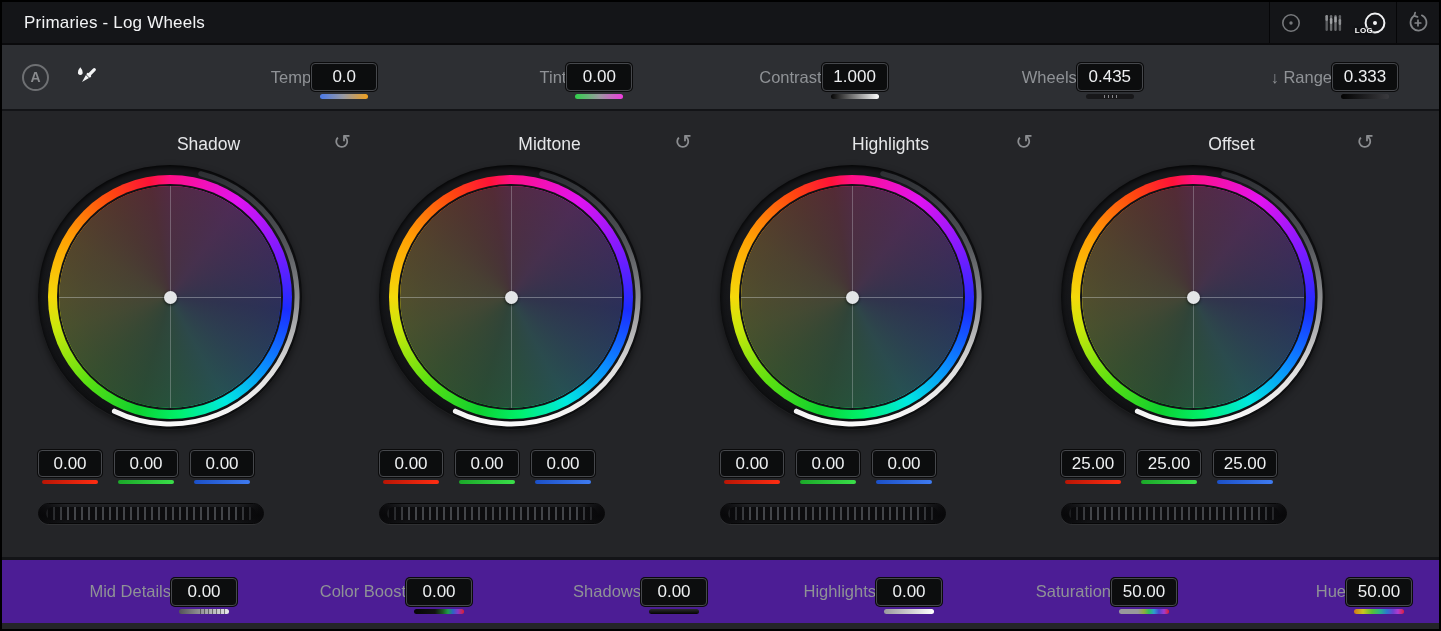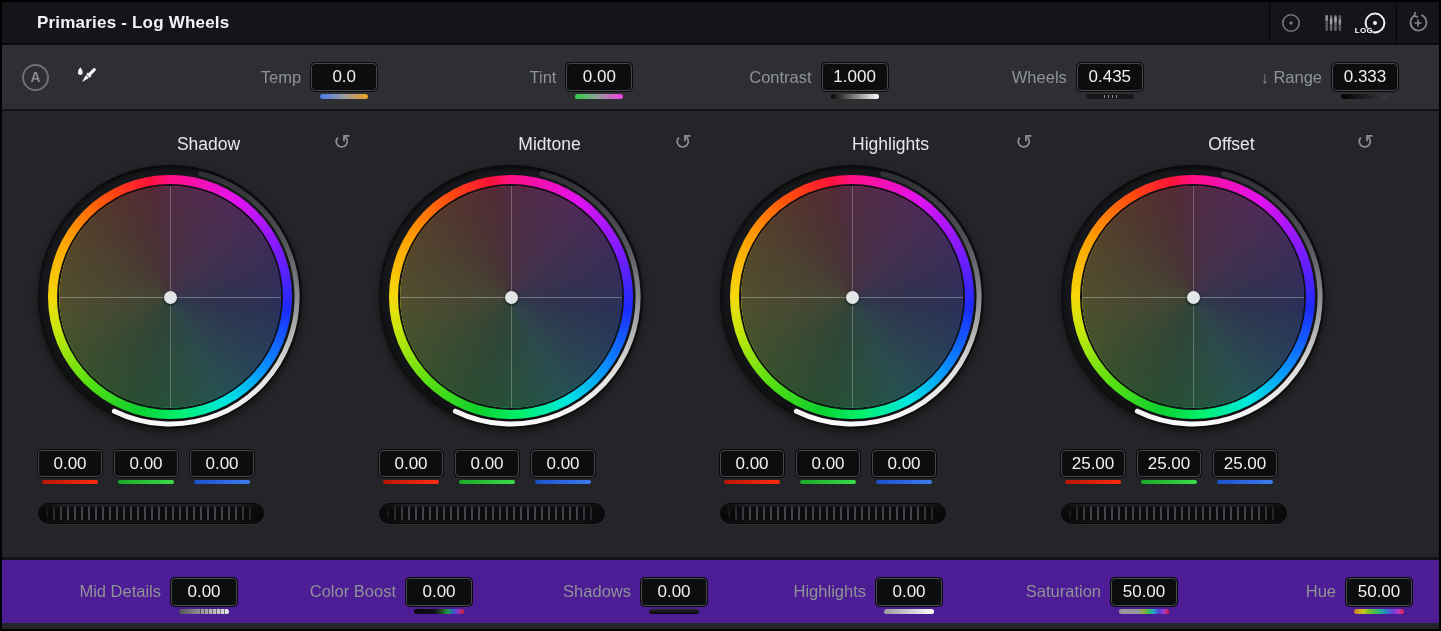--- a/index.html
+++ b/index.html
@@ -13,21 +13,21 @@
       #0b8cff 126deg, #00e8e0 152deg, #00f06a 176deg, #0fd02f 196deg,
       #59e012 224deg, #c8e80c 254deg, #f5d90a 270deg, #ffa004 300deg,
       #ff4710 330deg, #ff1238 350deg, #ff0f87 360deg);
   }
 
   
   .titlebar{
     height:43px; background:#141518; border-bottom:2px solid #0a0a0c;
     display:flex; align-items:center; justify-content:space-between;
   }
-  .tb-title{ color:#f2f3f5; font-size:17px; font-weight:700; padding-left:35px; letter-spacing:.2px; }
+  .tb-title{ color:#f2f3f5; font-size:17px; font-weight:400; padding-left:22px; letter-spacing:.2px; }
   .tb-icons{ display:flex; align-items:center; height:100%; border-left:1px solid #060608; }
   .tb-btn{ width:42px; height:100%; display:flex; align-items:center; justify-content:center; cursor:pointer; position:relative; }
   .tb-div{ width:1px; height:100%; background:#060608; }
   .log-label{
     position:absolute; right:23px; bottom:8px; color:#fff; font-size:8px; font-weight:700;
     text-shadow:0 0 2px #141518, 0 0 2px #141518, 0 0 3px #141518; letter-spacing:.3px;
   }
 
   
   .controls{
@@ -35,21 +35,21 @@
     display:flex; align-items:center; padding:0 41px 0 20px;
   }
   .ctrl-icons{ display:flex; align-items:center; gap:24px; width:100px; flex:none; }
   .a-circle{
     width:27px; height:27px; border-radius:50%; border:2px solid #6e7073;
     color:#898b8e; font-size:14px; font-weight:700;
     display:flex; align-items:center; justify-content:center; cursor:pointer;
   }
   .picker{ cursor:pointer; display:flex; }
 
-  .field{ flex:1; display:flex; align-items:center; justify-content:flex-end; gap:10px; }
+  .field{ flex:1; display:flex; align-items:center; justify-content:flex-end; gap:0; }
   .flabel{ color:#8f9296; font-size:16.5px; white-space:nowrap; }
   .valwrap{ position:relative; }
   .valbox{
     min-width:66px; height:28px; padding:0 6px;
     background:#0c0d0e; border:1px solid #46484c; border-radius:4px;
     box-shadow:0 0 0 1px #0a0a0b;
     color:#eef0f2; font-size:17px;
     display:flex; align-items:center; justify-content:center; cursor:text;
   }
   .underline{

